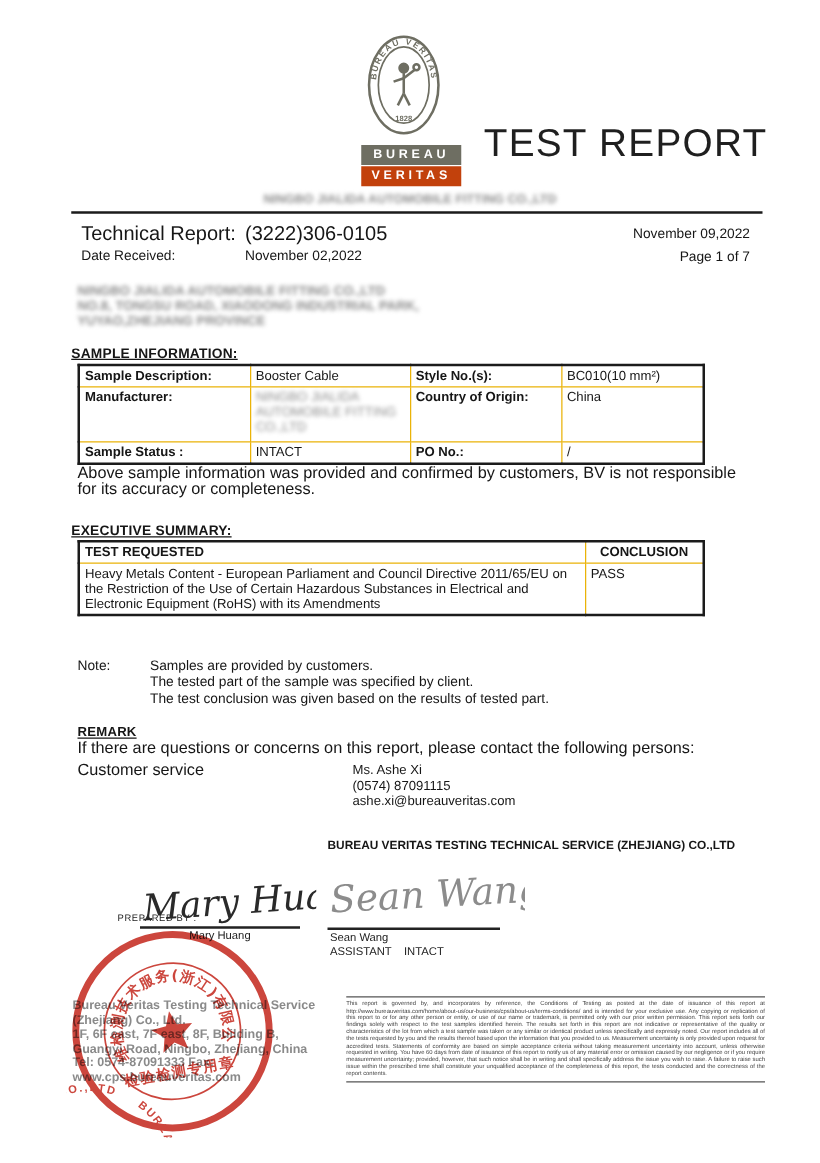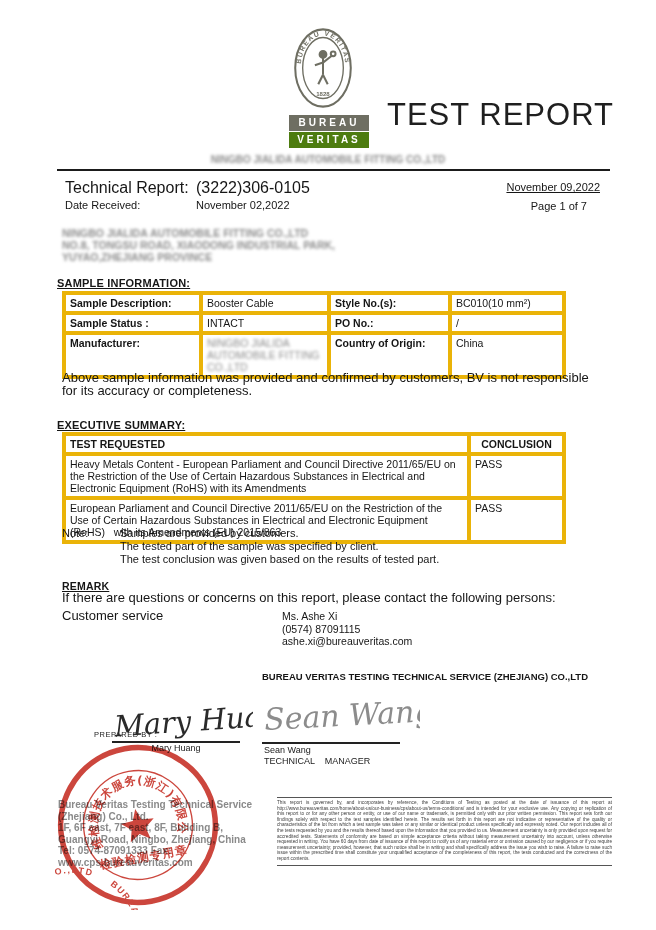--- a/index.html
+++ b/index.html
@@ -18,21 +18,21 @@
   
   .lbl-bold{font-weight:normal;font-size:16px;}
   .meta{font-size:11px;text-align:center;}
   .rule{background:#1b1b1b;height:2px;}
 
   
   .sec-head{font-weight:bold;font-size:11px;text-decoration:underline;letter-spacing:0.2px;}
 
   
   table.doc{border-collapse:collapse;table-layout:fixed;font-size:10.5px;}
-  table.doc td,table.doc th{border:4px solid #eab308;padding:2px 4px;vertical-align:top;text-align:left;}
+  table.doc td,table.doc th{border:1px solid #eab308;padding:2px 4px;vertical-align:top;text-align:left;}
   table.doc{border:2px solid #1b1b1b;}
   td.lab{font-weight:bold;}
   td.center{text-align:center;vertical-align:middle;}
   .prewrap{white-space:pre-wrap;}
 
   .body-text{font-size:13px;line-height:12.5px;}
   .note-line{font-size:11px;line-height:13px;}
 
   
   .sig-line{height:1.5px;background:#222;}
@@ -66,35 +66,35 @@
         <line x1="50" y1="47" x2="50" y2="72"></line>
         <line x1="50" y1="54" x2="38" y2="58"></line>
         <line x1="50" y1="54" x2="63" y2="44"></line>
         <circle cx="65" cy="41" r="3.5"></circle>
         <line x1="50" y1="72" x2="43" y2="86"></line>
         <line x1="50" y1="72" x2="57" y2="86"></line>
       </g>
       <text x="50" y="104" font-size="9" font-weight="bold" fill="#6e6e62" text-anchor="middle">1828</text>
     </svg>
     <div class="bar" style="background:#6e6e62;margin-top:1px;">BUREAU</div>
-    <div class="bar" style="background:#4d7c0f;margin-top:1px;">VERITAS</div>
+    <div class="bar" style="background:#c2410c;margin-top:1px;">VERITAS</div>
   </div>
 
   <div class="abs report-title" style="left:387px;top:97px;">TEST REPORT</div>
 
   <div class="abs blurred" style="left:0;top:154px;width:656px;text-align:center;font-size:10px;">NINGBO JIALIDA AUTOMOBILE FITTING CO.,LTD</div>
   <div class="abs rule" style="left:57px;top:169px;width:553px;"></div>
 
   <div class="abs lbl-bold" style="left:65px;top:179px;">Technical Report:</div>
   <div class="abs lbl-bold" style="left:196px;top:179px;">(3222)306-0105</div>
-  <div class="abs meta" style="right:56px;top:181px;text-align:center;text-decoration:underline;">November 09,2022</div>
+  <div class="abs meta" style="right:56px;top:181px;text-align:center;">November 09,2022</div>
 
   <div class="abs meta" style="left:65px;top:199px;">Date Received:</div>
   <div class="abs meta" style="left:196px;top:199px;">November 02,2022</div>
-  <div class="abs meta" style="right:69px;top:200px;text-align:right;">Page 1 of 7</div>
+  <div class="abs meta" style="right:56px;top:200px;text-align:right;">Page 1 of 7</div>
 
   <div class="abs" style="left:62px;top:227px;font-size:10.5px;line-height:12px;">
     <div class="blurred">NINGBO JIALIDA AUTOMOBILE FITTING CO.,LTD</div>
     <div class="blurred">NO.8, TONGSU ROAD, XIAODONG INDUSTRIAL PARK,</div>
     <div class="blurred">YUYAO,ZHEJIANG PROVINCE</div>
   </div>
 
   <div class="abs sec-head" style="left:57px;top:277px;">SAMPLE INFORMATION:</div>
 
   <table class="doc abs" style="left:62px;top:291px;width:500px;">
@@ -104,31 +104,31 @@
         <col style="width:121px">
         <col style="width:114px">
       </colgroup>
     <tbody>
         <tr>
       <td class="lab">Sample Description:</td>
       <td>Booster Cable</td>
       <td class="lab">Style No.(s):</td>
       <td>BC010(10 mm²)</td>
     </tr>
+    <tr style="height:44px;">
+      <td class="lab">Manufacturer:</td>
+      <td class="blurred" style="font-weight:normal;">NINGBO JIALIDA AUTOMOBILE FITTING CO.,LTD</td>
+      <td class="lab">Country of Origin:</td>
+      <td>China</td>
+    </tr>
     <tr>
       <td class="lab">Sample Status :</td>
       <td>INTACT</td>
       <td class="lab">PO No.:</td>
       <td>/</td>
-    </tr>
-    <tr style="height:44px;">
-      <td class="lab">Manufacturer:</td>
-      <td class="blurred" style="font-weight:normal;">NINGBO JIALIDA AUTOMOBILE FITTING CO.,LTD</td>
-      <td class="lab">Country of Origin:</td>
-      <td>China</td>
     </tr>
   </tbody>
     </table>
 
   <div class="abs body-text" style="left:62px;top:372px;width:530px;">Above sample information was provided and confirmed by customers, BV is not responsible for its accuracy or completeness.</div>
 
   <div class="abs sec-head" style="left:57px;top:419px;">EXECUTIVE SUMMARY:</div>
 
   <table class="doc abs" style="left:62px;top:432px;width:500px;">
     <colgroup>
@@ -137,24 +137,20 @@
       </colgroup>
     <tbody>
         <tr>
       <th>TEST REQUESTED</th>
       <th style="text-align:center;">CONCLUSION</th>
     </tr>
     <tr>
       <td class="prewrap">Heavy Metals Content - European Parliament and Council Directive 2011/65/EU on the Restriction of the Use of Certain Hazardous Substances in Electrical and Electronic Equipment (RoHS) with its Amendments</td>
       <td class="center">PASS</td>
     </tr>
-    <tr>
-      <td class="prewrap">European Parliament and Council Directive 2011/65/EU on the Restriction of the Use of Certain Hazardous Substances in Electrical and Electronic Equipment (RoHS)   with its Amendments (EU) 2015/863</td>
-      <td class="center">PASS</td>
-    </tr>
   </tbody>
     </table>
 
   <div class="abs note-line" style="left:62px;top:527px;">Note:</div>
   <div class="abs" style="left:120px;top:527px;">
     <div class="note-line">Samples are provided by customers.</div>
     <div class="note-line">The tested part of the sample was specified by client.</div>
     <div class="note-line">The test conclusion was given based on the results of tested part.</div>
   </div>
 
@@ -176,21 +172,21 @@
     <text x="6" y="34" transform="rotate(-4 70 23)" font-family="DejaVu Serif" font-style="italic" font-size="29" fill="#2a2a2a">Mary Huang</text>
   </svg>
   <div class="abs sig-line" style="left:112px;top:741px;width:128px;"></div>
   <div class="abs sig-name" style="left:112px;top:743px;width:128px;text-align:center;">Mary Huang</div>
 
   <svg class="abs" style="left:260px;top:690px;" width="160" height="52">
     <text x="4" y="36" transform="rotate(-3 80 26)" font-family="DejaVu Serif" font-style="italic" font-size="30" fill="#8c8c8c">Sean Wang</text>
   </svg>
   <div class="abs sig-line" style="left:262px;top:742px;width:138px;"></div>
   <div class="abs sig-name" style="left:264px;top:745px;">Sean Wang</div>
-  <div class="abs sig-name" style="left:264px;top:756px;white-space:pre;">TECHNICAL    MANAGER</div>
+  <div class="abs sig-name" style="left:264px;top:756px;white-space:pre;">ASSISTANT    INTACT</div>
 
   <div class="abs foot-addr" style="left:58px;top:799px;width:230px;">
     <div>Bureau Veritas Testing Technical Service</div>
     <div>(Zhejiang) Co., Ltd.</div>
     <div>1F, 6F east, 7F east, 8F, Building B,</div>
     <div>Guangyi Road, Ningbo, Zhejiang, China</div>
     <div>Tel: 0574-87091333    Fax:</div>
     <div>www.cps.bureauveritas.com</div>
   </div>
 

